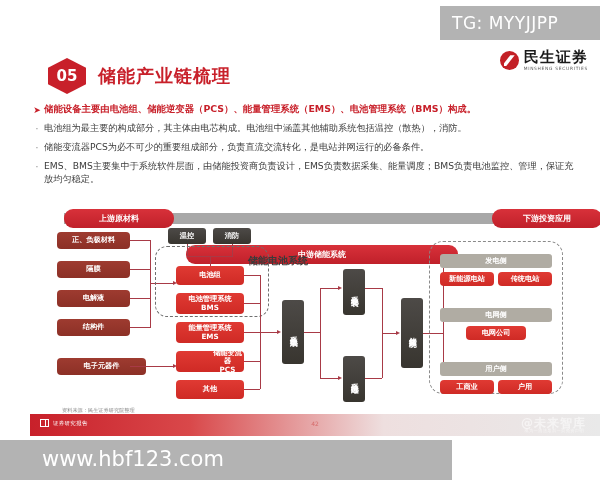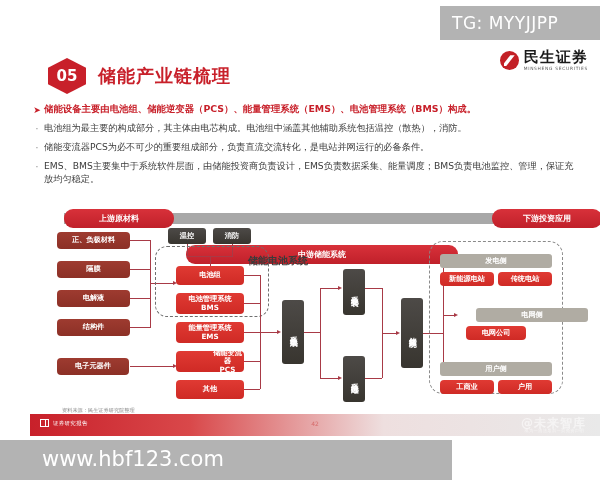--- a/index.html
+++ b/index.html
@@ -138,21 +138,21 @@
     <div class="stage" style="left:122px;width:272px;margin-top:36px;">中游储能系统</div>
     <div class="stage" style="left:428px;width:110px;">下游投资应用</div>
   </div>
 
   <div class="diagram">
 
     <div class="node n-brown" style="left:57px;top:4px;width:73px;height:17px;text-align:center;">正、负极材料</div>
     <div class="node n-brown" style="left:57px;top:62px;width:73px;height:17px;">电解液</div>
     <div class="node n-brown" style="left:57px;top:33px;width:73px;height:17px;">隔膜</div>
     <div class="node n-brown" style="left:57px;top:91px;width:73px;height:17px;">结构件</div>
-    <div class="node n-brown" style="left:57px;top:130px;width:72px;height:17px;">电子元器件</div>
+    <div class="node n-brown" style="left:57px;top:130px;width:89px;height:17px;">电子元器件</div>
 
     <div class="ln lnh" style="left:130px;top:12px;width:20px;"></div>
     <div class="ln lnh" style="left:130px;top:41px;width:20px;"></div>
     <div class="ln lnh" style="left:130px;top:70px;width:20px;"></div>
     <div class="ln lnh" style="left:130px;top:99px;width:20px;"></div>
     <div class="ln lnv" style="left:150px;top:12px;height:88px;"></div>
     <div class="ln lnh" style="left:150px;top:55px;width:24px;"></div>
     <div class="arw" style="left:173px;top:52.5px;"></div>
 
     <div class="ln lnh" style="left:130px;top:138px;width:44px;"></div>
@@ -214,21 +214,21 @@
     <div class="arw" style="left:454px;top:84.5px;"></div>
     <div class="ln lnh" style="left:443px;top:141px;width:13px;"></div>
     <div class="arw" style="left:454px;top:138.5px;"></div>
 
     <div class="dash-lite" style="left:429px;top:13px;width:134px;height:153px;"></div>
 
     <div class="node n-gray" style="left:440px;top:26px;width:112px;height:14px;">发电侧</div>
     <div class="node n-red" style="left:440px;top:44px;width:54px;height:14px;">新能源电站</div>
     <div class="node n-red" style="left:498px;top:44px;width:54px;height:14px;">传统电站</div>
 
-    <div class="node n-gray" style="left:440px;top:80px;width:112px;height:14px;margin-left:36px;">电网侧</div>
+    <div class="node n-gray" style="left:440px;top:80px;width:112px;height:14px;">电网侧</div>
     <div class="node n-red" style="left:466px;top:98px;width:60px;height:14px;">电网公司</div>
 
     <div class="node n-gray" style="left:440px;top:134px;width:112px;height:14px;">用户侧</div>
     <div class="node n-red" style="left:440px;top:152px;width:54px;height:14px;">工商业</div>
     <div class="node n-red" style="left:498px;top:152px;width:54px;height:14px;">户用</div>
   </div>
 
   <div class="src">资料来源：民生证券研究院整理</div>
 
   <div class="footbar">

